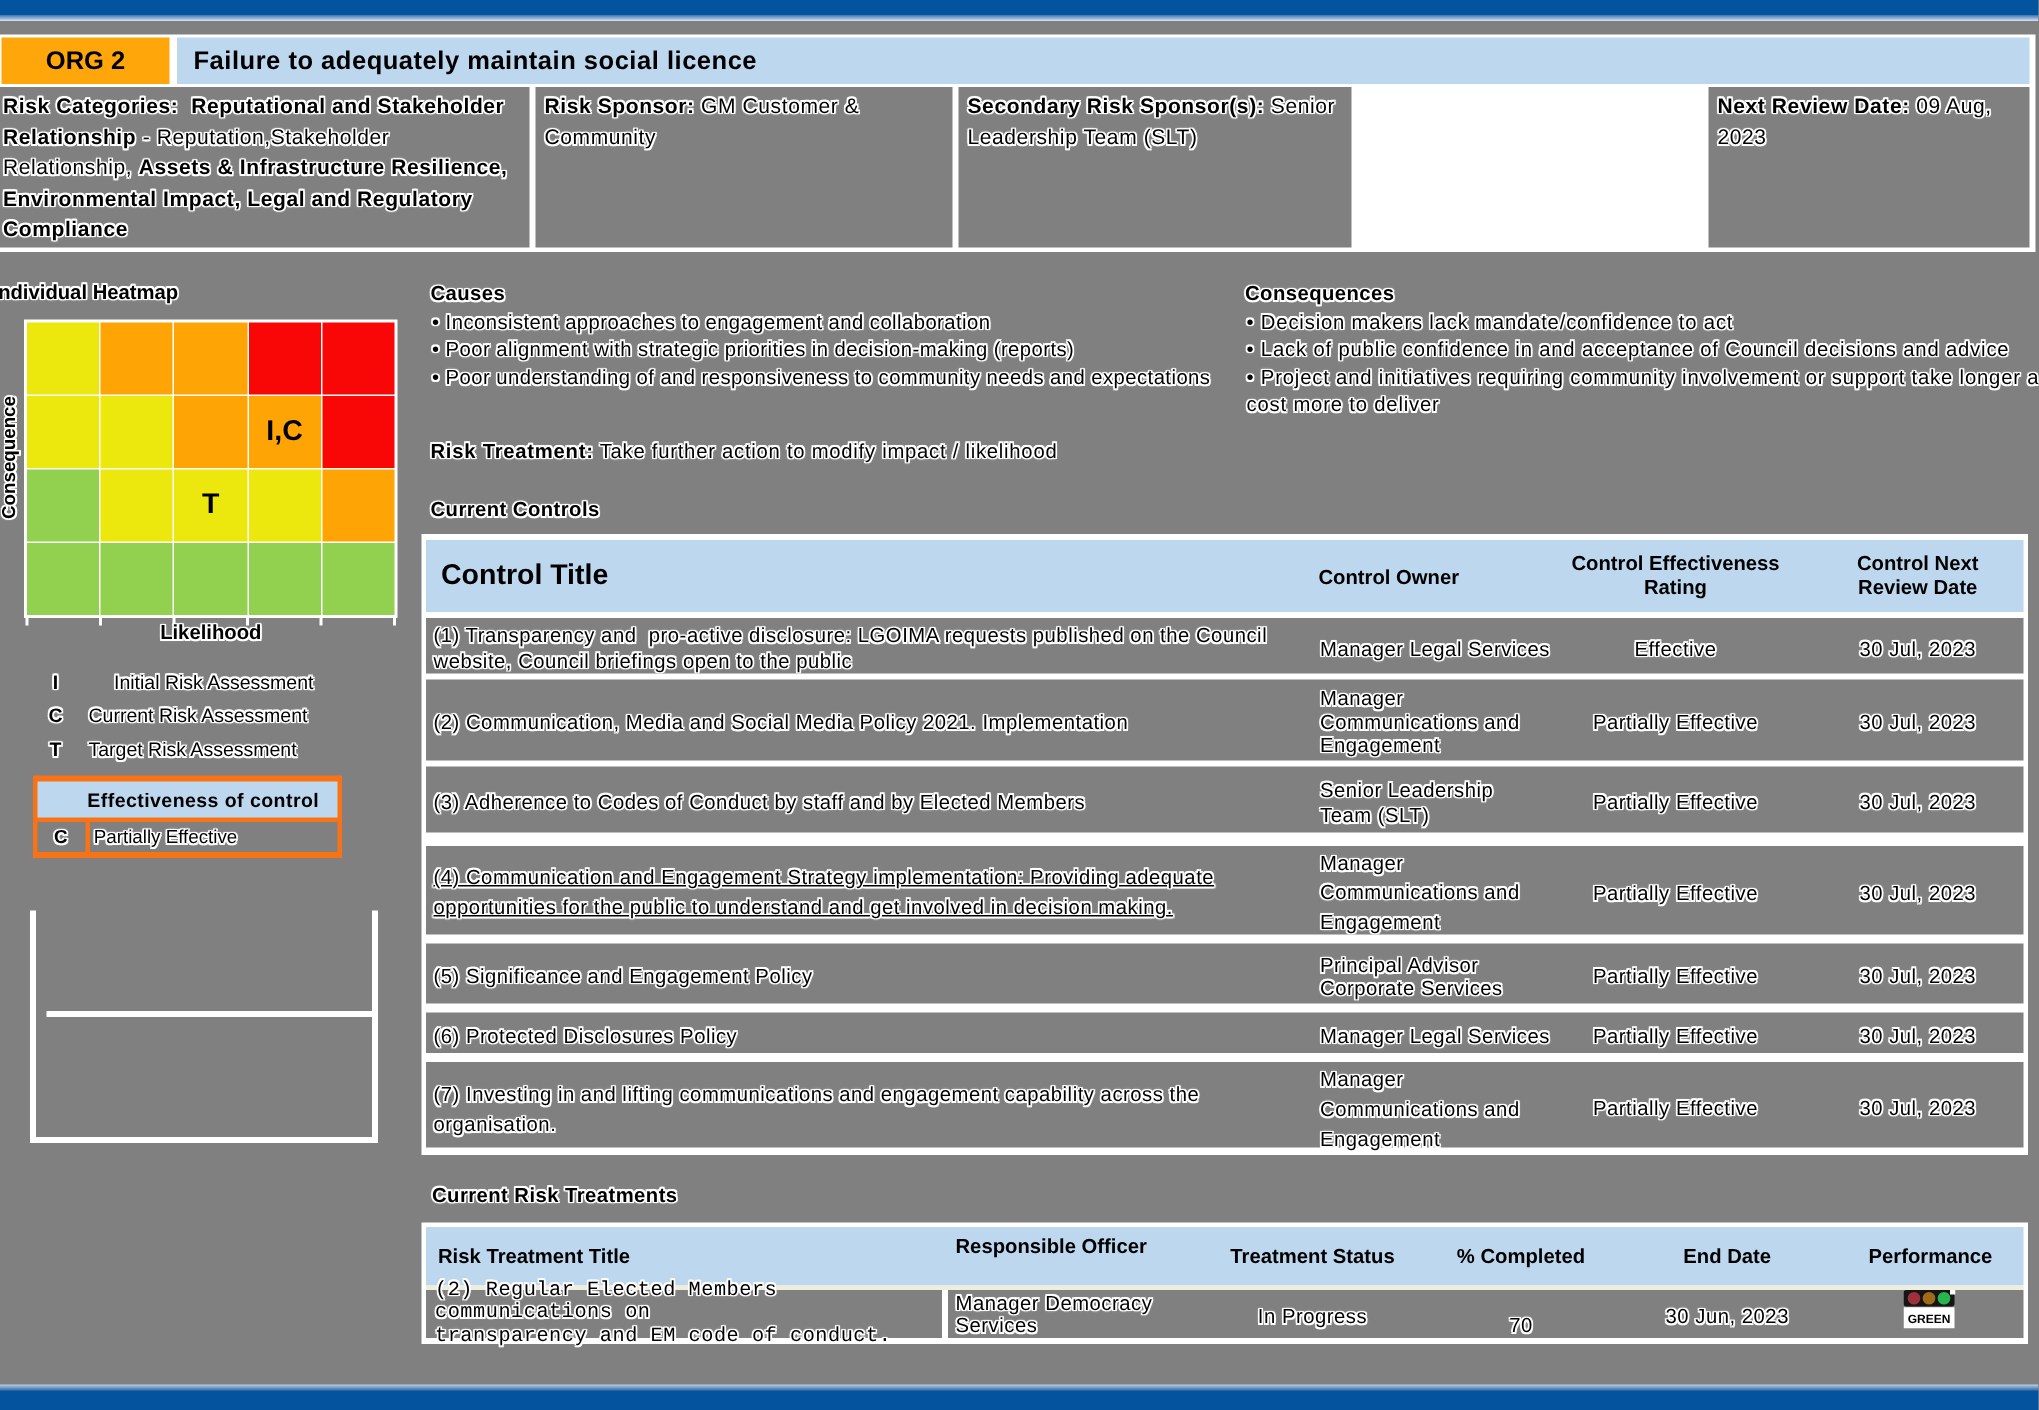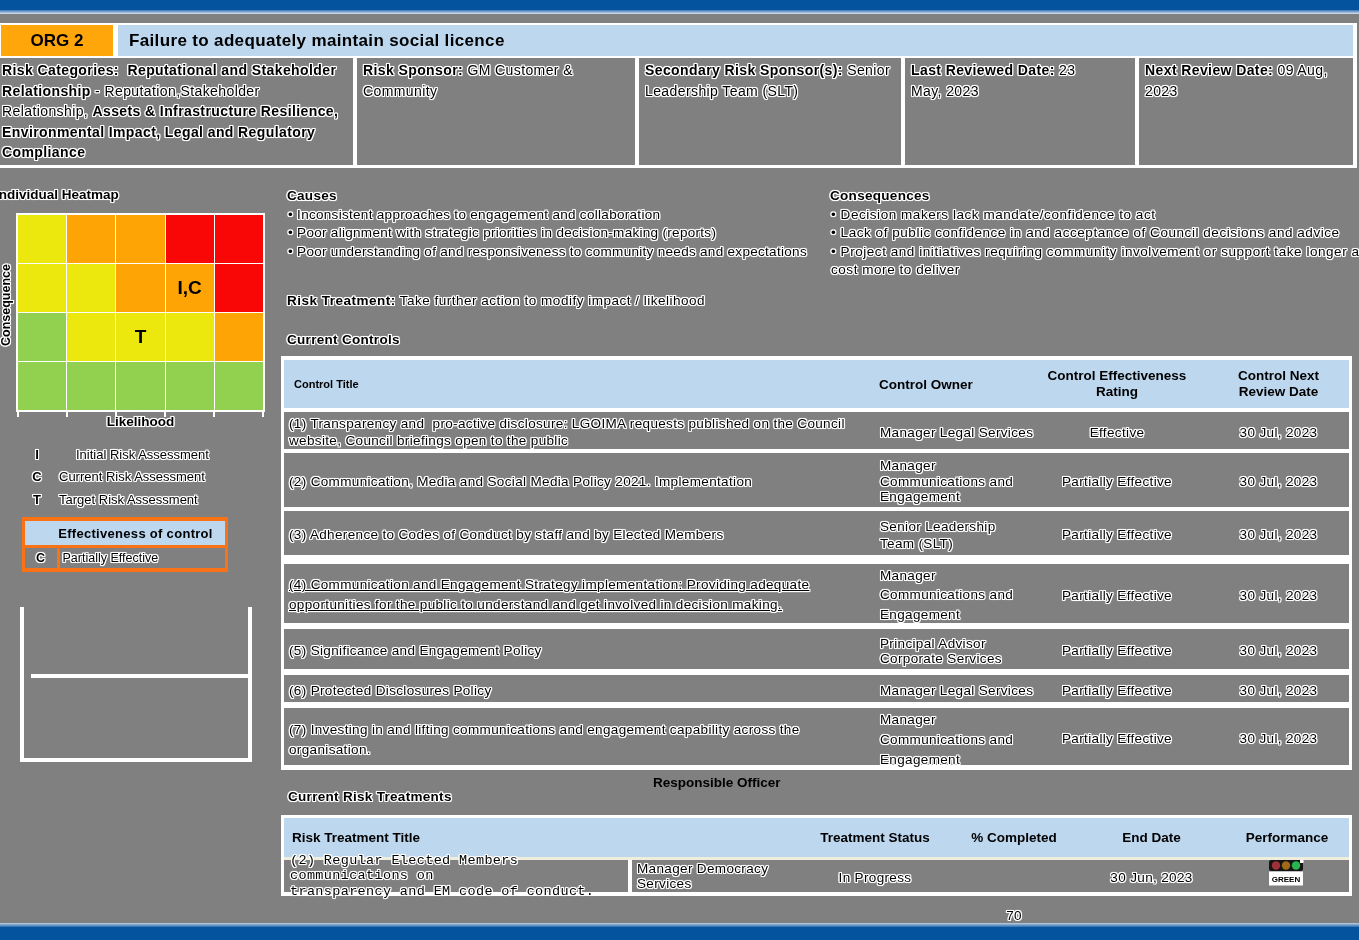--- a/index.html
+++ b/index.html
@@ -23,23 +23,20 @@
   <div class="abs cell h" style="left:0;top:35px;width:353px;height:107px;font-size:14px;letter-spacing:0.4px;line-height:20.5px;padding:2px 2px;box-sizing:border-box;white-space:nowrap;">
     <span class="b">Risk Categories:&nbsp; Reputational and Stakeholder<br>Relationship</span> - Reputation,Stakeholder<br>Relationship, <span class="b">Assets &amp; Infrastructure Resilience,<br>Environmental Impact, Legal and Regulatory<br>Compliance</span>
   </div>
   <div class="abs" style="left:118px;top:2px;width:1235px;height:31px;background:#BDD7EE;
        display:flex;align-items:center;font-weight:bold;font-size:17px;letter-spacing:0.35px;padding-left:11px;box-sizing:border-box;">Failure to adequately maintain social licence</div>
   <div class="abs cell h" style="left:639px;top:35px;width:262px;height:107px;font-size:14px;letter-spacing:0.4px;line-height:20.5px;padding:2px 6px;box-sizing:border-box;">
     <span class="b">Secondary Risk Sponsor(s):</span> Senior<br>Leadership Team (SLT)
   </div>
   <div class="abs cell h" style="left:357px;top:35px;width:278px;height:107px;font-size:14px;letter-spacing:0.4px;line-height:20.5px;padding:2px 6px;box-sizing:border-box;">
     <span class="b">Risk Sponsor:</span> GM Customer &amp;<br>Community
-  </div>
-  <div class="abs cell h" style="left:905px;top:35px;width:230px;height:107px;font-size:14px;letter-spacing:0.4px;line-height:20.5px;padding:2px 6px;box-sizing:border-box;">
-    <span class="b">Last Reviewed Date:</span> 23<br>May, 2023
   </div>
   <div class="abs cell h" style="left:1139px;top:35px;width:214px;height:107px;font-size:14px;letter-spacing:0.4px;line-height:20.5px;padding:2px 6px;box-sizing:border-box;">
     <span class="b">Next Review Date:</span> 09 Aug,<br>2023
   </div>
 </div>
 
 <div class="abs h b" style="left:-5px;top:187px;font-size:13.5px;">Individual Heatmap</div>
 <div class="abs" style="left:16px;top:213px;width:249px;height:199px;background:#fff;">
   <div class="abs" style="left:2px;top:2px;width:245px;height:195px;display:grid;
        grid-template-columns:repeat(5,1fr);grid-template-rows:repeat(4,1fr);gap:1px;background:#fff;">
@@ -104,21 +101,21 @@
 
 <div class="abs h b" style="left:830px;top:188px;font-size:13.5px;letter-spacing:0.3px;">Consequences</div>
 <div class="abs h" style="left:831px;top:206px;font-size:13.5px;line-height:18.3px;letter-spacing:0.55px;white-space:nowrap;">
   <div>• Decision makers lack mandate/confidence to act</div>
   <div>• Lack of public confidence in and acceptance of Council decisions and advice</div>
   <div>• Project and initiatives requiring community involvement or support take longer and<br>cost more to deliver</div>
 </div>
 
 <div class="abs" style="left:281px;top:356px;width:1071px;height:414px;background:#fff;"></div>
 <div class="abs" style="left:284px;top:360px;width:1065px;height:48px;background:#BDD7EE;"></div>
-<div class="abs b" style="left:294px;top:360px;width:560px;height:48px;font-size:11px;display:flex;align-items:center;">Control Title</div>
+<div class="abs b" style="left:294px;top:360px;width:560px;height:48px;font-size:19px;display:flex;align-items:center;">Control Title</div>
 <div class="abs b" style="left:879px;top:360px;width:150px;height:48px;font-size:13.5px;display:flex;align-items:center;">Control Owner</div>
 <div class="abs b ctr" style="left:1034px;top:360px;width:166px;height:48px;font-size:13.5px;text-align:center;line-height:16px;">Control Effectiveness<br>Rating</div>
 <div class="abs b ctr" style="left:1200px;top:360px;width:157px;height:48px;font-size:13.5px;text-align:center;line-height:16px;">Control Next<br>Review Date</div>
 
 <div class="abs row" style="left:284px;top:412px;width:1065px;height:37px;"></div>
 <div class="abs h tl" style="left:289px;top:412px;width:580px;height:37px;">(1) Transparency and&nbsp; pro-active disclosure: LGOIMA requests published on the Council<br>website, Council briefings open to the public</div>
 <div class="abs h tl" style="left:880px;top:412px;width:158px;height:37px;">Manager Legal Services</div>
 <div class="abs h tl ctr" style="left:1034px;top:412px;width:166px;height:37px;">Effective</div>
 <div class="abs h tl ctr" style="left:1200px;top:412px;width:157px;height:37px;">30 Jul, 2023</div>
 
@@ -156,32 +153,32 @@
 <div class="abs h tl" style="left:289px;top:708px;width:580px;height:57px;line-height:20px;padding-top:7px;">(7) Investing in and lifting communications and engagement capability across the<br>organisation.</div>
 <div class="abs h tl" style="left:880px;top:708px;width:158px;height:57px;line-height:20px;padding-top:7px;">Manager<br>Communications and<br>Engagement</div>
 <div class="abs h tl ctr" style="left:1034px;top:708px;width:166px;height:57px;">Partially Effective</div>
 <div class="abs h tl ctr" style="left:1200px;top:708px;width:157px;height:57px;">30 Jul, 2023</div>
 
 <div class="abs h b" style="left:288px;top:789px;font-size:13.5px;letter-spacing:0.3px;">Current Risk Treatments</div>
 <div class="abs" style="left:281px;top:815px;width:1071px;height:81px;background:#fff;"></div>
 <div class="abs" style="left:284px;top:818px;width:1065px;height:39px;background:#BDD7EE;"></div>
 <div class="abs" style="left:284px;top:857px;width:1065px;height:3px;background:#EFEEDC;"></div>
 <div class="abs b" style="left:292px;top:818px;height:39px;font-size:13.5px;display:flex;align-items:center;">Risk Treatment Title</div>
-<div class="abs b" style="left:637px;top:770px;height:24px;font-size:13.5px;display:flex;align-items:center;margin-left:16px;">Responsible Officer</div>
+<div class="abs b" style="left:637px;top:818px;height:24px;font-size:13.5px;display:flex;align-items:center;">Responsible Officer</div>
 <div class="abs b ctr" style="left:800px;top:818px;width:150px;height:39px;font-size:13.5px;">Treatment Status</div>
 <div class="abs b ctr" style="left:950px;top:818px;width:128px;height:39px;font-size:13.5px;">% Completed</div>
 <div class="abs b ctr" style="left:1078px;top:818px;width:147px;height:39px;font-size:13.5px;">End Date</div>
 <div class="abs b ctr" style="left:1225px;top:818px;width:124px;height:39px;font-size:13.5px;">Performance</div>
 
 <div class="abs row" style="left:284px;top:860px;width:1065px;height:32px;"></div>
 <div class="abs" style="left:628px;top:860px;width:4px;height:32px;background:#fff;"></div>
 <div class="abs h tl" style="left:290px;top:860px;width:340px;height:32px;line-height:15.5px;padding-top:0;font-family:Liberation Mono, monospace;">(2) Regular Elected Members communications on<br>transparency and EM code of conduct.</div>
 <div class="abs h tl" style="left:637px;top:860px;width:170px;height:32px;line-height:15.5px;padding-top:0;">Manager Democracy<br>Services</div>
 <div class="abs h tl ctr" style="left:800px;top:860px;width:150px;height:32px;">In Progress</div>
-<div class="abs h tl ctr" style="left:950px;top:860px;width:128px;height:44px;margin-top:32px;">70</div>
+<div class="abs h tl ctr" style="left:950px;top:860px;width:128px;height:44px;">70</div>
 <div class="abs h tl ctr" style="left:1078px;top:860px;width:147px;height:32px;">30 Jun, 2023</div>
 
 <svg class="abs" style="left:1269px;top:860px;" width="35" height="28" viewBox="0 0 35 28">
   <rect x="0" y="0" width="34" height="11" rx="2" fill="#151515"></rect>
   <circle cx="7" cy="5.5" r="4.2" fill="#9E3039"></circle>
   <circle cx="17" cy="5.5" r="4.2" fill="#A06A1A"></circle>
   <circle cx="27" cy="5.5" r="4.2" fill="#28B550"></circle>
   <rect x="0" y="11.5" width="34" height="14" fill="#fff"></rect>
   <rect x="31" y="0" width="3.5" height="3" fill="#fff"></rect>
   <text x="17" y="22" font-size="8" font-weight="bold" text-anchor="middle" font-family="Liberation Sans">GREEN</text>

